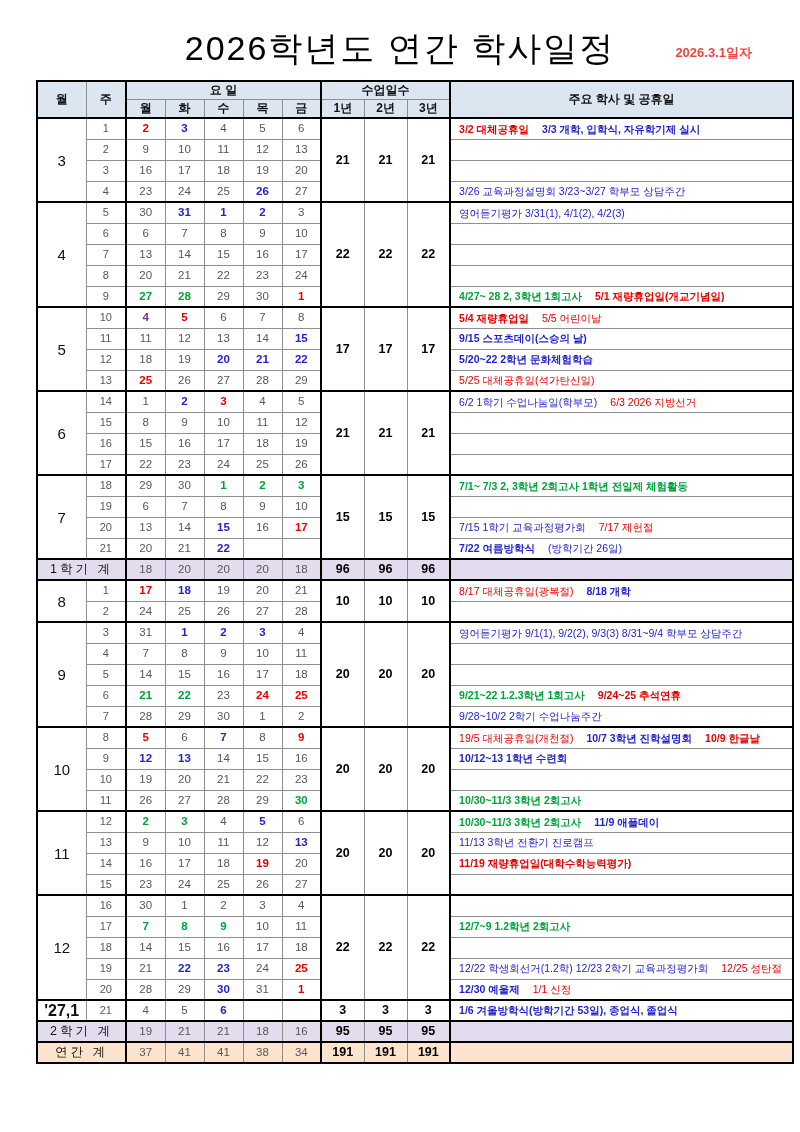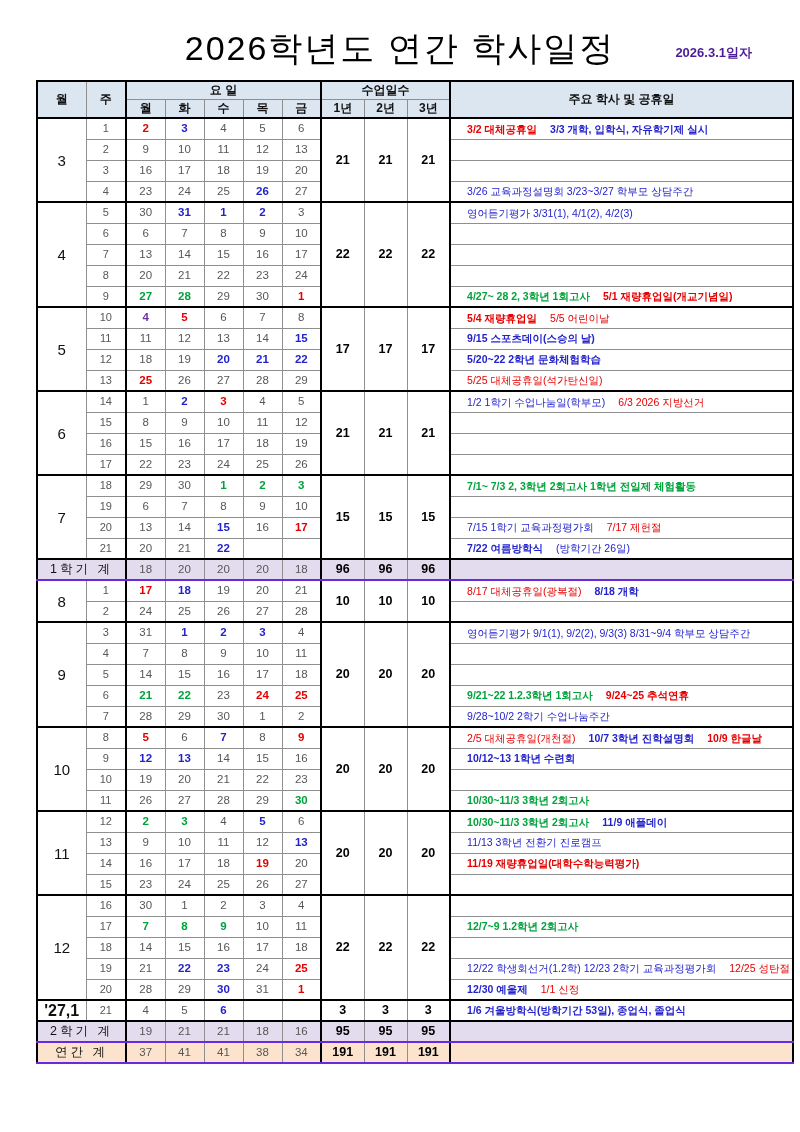--- a/index.html
+++ b/index.html
@@ -4,38 +4,38 @@
 <style>
   :root{
     --red:#e60000; --blue:#2323cc; --green:#00a33a; --purple:#7030a0;
     --gray:#575757; --header_bg:#dce6f1; --semester_bg:#e3dcee; --annual_bg:#fce3cd;
   }
   *{box-sizing:border-box;}
   body{margin:0;background:#fff;width:800px;height:1132px;font-family:"Liberation Sans","DejaVu Sans",sans-serif;}
   .sheet{position:relative;width:800px;height:1132px;padding-top:26px;}
   .title-row{position:relative;text-align:center;height:48px;}
   .page-title{font-size:34px;font-weight:normal;color:#000;letter-spacing:2px;margin:0;display:inline-block;}
-  .date-label{position:absolute;right:48px;top:18px;font-size:13px;font-weight:bold;color:#4c1d95;}
+  .date-label{position:absolute;right:48px;top:18px;font-size:13px;font-weight:bold;color:#ef4444;}
   table{border-collapse:collapse;border:2px solid #000;table-layout:fixed;width:758px;margin-left:36px;margin-top:6px;}
   th,td{border:1px solid #8f8f8f;text-align:center;vertical-align:middle;padding:0;}
   thead th{background:var(--header_bg);font-weight:bold;font-size:12px;color:#111;height:18px;}
   thead tr:last-child th{border-bottom:2px solid #000;}
   .gl{border-left:2px solid #000 !important;}
   tbody td{height:21px;line-height:1;font-size:11px;color:var(--gray);}
   tr.month-start > td{border-top:2px solid #000;}
   .month-cell{font-size:15px;color:#111;}
   .month-small{font-size:16px;font-weight:bold;}
   .week-cell{font-size:11px;color:var(--gray);}
   .date-cell{font-size:11.5px;}
   .year-cell{font-size:12.5px;font-weight:bold;color:#000;}
-  .event-cell{text-align:left;font-size:10.5px;padding:0 16px;white-space:nowrap;overflow:hidden;}
+  .event-cell{text-align:left;font-size:10.5px;padding:0 8px;white-space:nowrap;overflow:hidden;}
   .ev{margin-right:13px;}
   .b{font-weight:bold;}
   .c-red{color:var(--red);} .c-blue{color:var(--blue);} .c-green{color:var(--green);} .c-purple{color:var(--purple);}
-  tr.summary > td{border-top:2px solid #000;border-bottom:2px solid #6d28d9;background:var(--semester_bg);margin-left:28px;}
+  tr.summary > td{border-top:2px solid #000;border-bottom:2px solid #000000;background:var(--semester_bg);margin-left:28px;}
   tr.annual > td{background:var(--annual_bg);}
   .summary-label{font-size:12.5px;color:#111;letter-spacing:3px;}
   .summary-day{font-size:11.5px;color:var(--gray);}
 </style>
 </head>
 <body>
 
 <div class="sheet">
   <div class="title-row">
     <h1 class="page-title">2026학년도  연간  학사일정</h1>
@@ -209,21 +209,21 @@
           <td class="month-cell" rowspan="4">6</td>
           <td class="week-cell">14</td>
           <td class="date-cell gl">1</td>
           <td class="date-cell c-blue b">2</td>
           <td class="date-cell c-red b">3</td>
           <td class="date-cell">4</td>
           <td class="date-cell">5</td>
           <td class="year-cell gl" rowspan="4">21</td>
           <td class="year-cell" rowspan="4">21</td>
           <td class="year-cell" rowspan="4">21</td>
-          <td class="event-cell gl"><span class="ev c-blue">1/2 1학기 수업나눔일(학부모)</span><span class="ev c-red">6/3 2026 지방선거</span></td>
+          <td class="event-cell gl"><span class="ev c-blue">6/2 1학기 수업나눔일(학부모)</span><span class="ev c-red">6/3 2026 지방선거</span></td>
         </tr>
         <tr>
           <td class="week-cell">15</td>
           <td class="date-cell gl">8</td>
           <td class="date-cell">9</td>
           <td class="date-cell">10</td>
           <td class="date-cell">11</td>
           <td class="date-cell">12</td>
           <td class="event-cell gl"></td>
         </tr>
@@ -372,21 +372,21 @@
           <td class="month-cell" rowspan="4">10</td>
           <td class="week-cell">8</td>
           <td class="date-cell gl c-red b">5</td>
           <td class="date-cell">6</td>
           <td class="date-cell c-blue b">7</td>
           <td class="date-cell">8</td>
           <td class="date-cell c-red b">9</td>
           <td class="year-cell gl" rowspan="4">20</td>
           <td class="year-cell" rowspan="4">20</td>
           <td class="year-cell" rowspan="4">20</td>
-          <td class="event-cell gl"><span class="ev c-red">2/5 대체공휴일(개천절)</span><span class="ev c-blue b">10/7 3학년 진학설명회</span><span class="ev c-red b">10/9 한글날</span></td>
+          <td class="event-cell gl"><span class="ev c-red">19/5 대체공휴일(개천절)</span><span class="ev c-blue b">10/7 3학년 진학설명회</span><span class="ev c-red b">10/9 한글날</span></td>
         </tr>
         <tr>
           <td class="week-cell">9</td>
           <td class="date-cell gl c-blue b">12</td>
           <td class="date-cell c-blue b">13</td>
           <td class="date-cell">14</td>
           <td class="date-cell">15</td>
           <td class="date-cell">16</td>
           <td class="event-cell gl"><span class="ev c-blue b">10/12~13 1학년 수련회</span></td>
         </tr>

